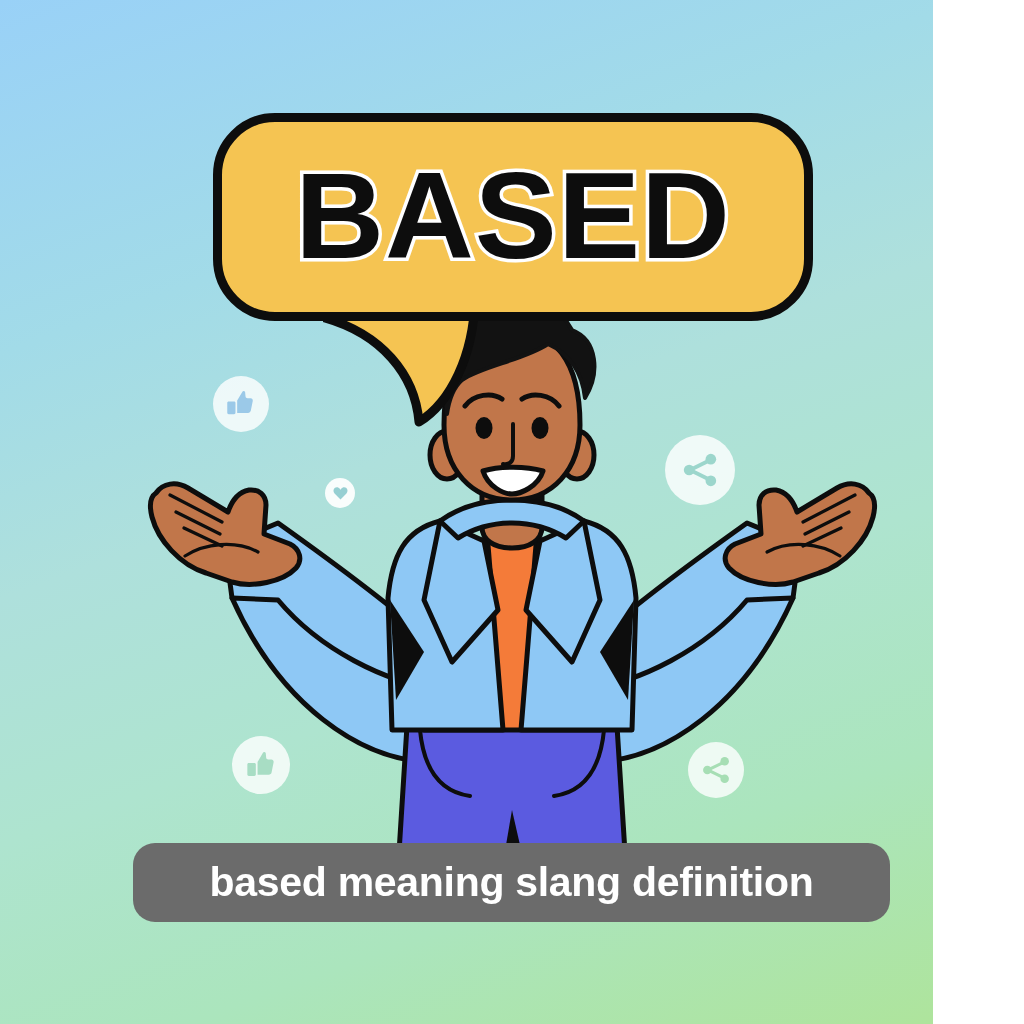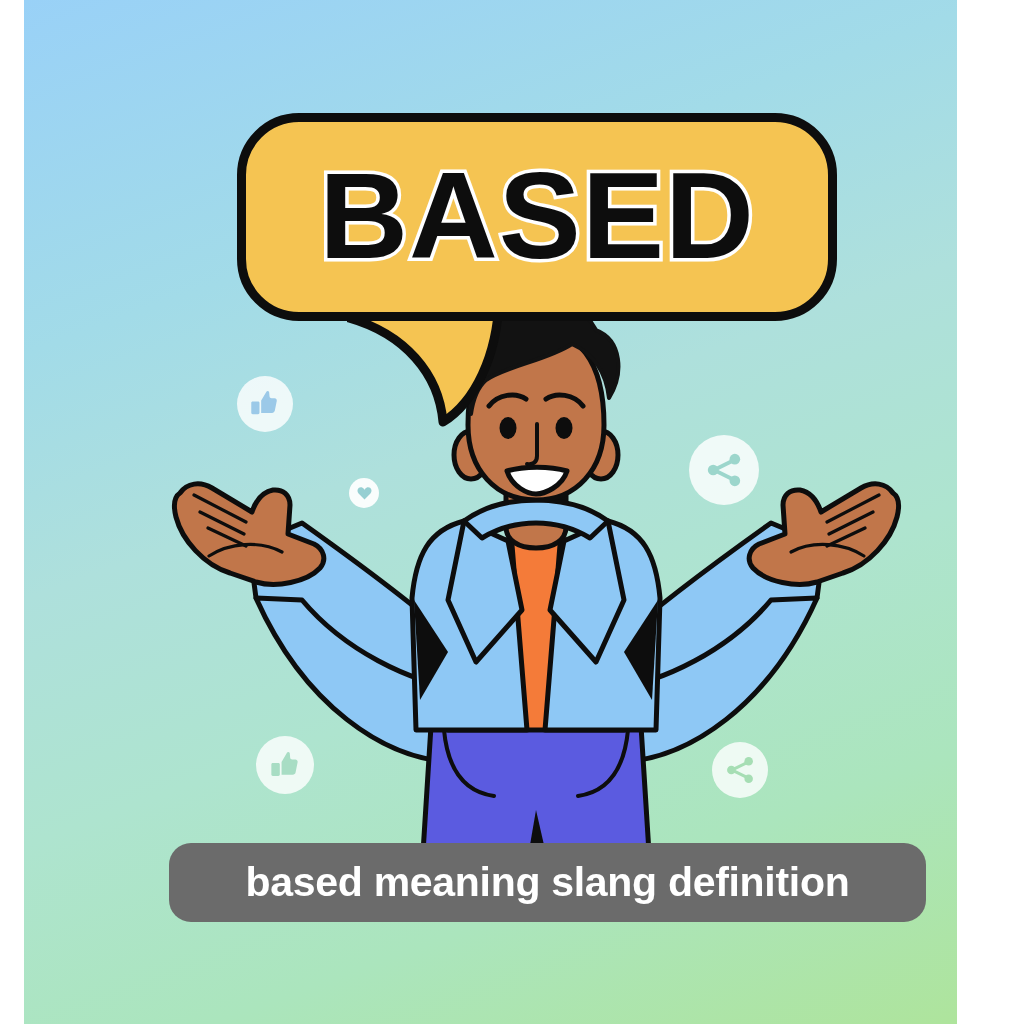--- a/index.html
+++ b/index.html
@@ -2,21 +2,21 @@
 <html><head>
 <meta charset="utf-8">
 <style>
   html,body{margin:0;padding:0;}
   body{
     width:1024px;height:1024px;overflow:hidden;
     font-family:"Liberation Sans", sans-serif;
     background:#ffffff;
   }
   #stage{
-    position:relative;width:933px;height:1024px;overflow:hidden;margin-left:24px;
+    position:relative;width:933px;height:1024px;overflow:hidden;
   }
   
   .bg{
     position:absolute;inset:0;
     background:
       linear-gradient(160deg,
         #99d1f7 0%,
         #a2dbe8 26%,
         #aee0dc 44%,
         #aee4cf 62%,
@@ -70,21 +70,21 @@
   }
   .bubble-tail{
     position:absolute;left:110px;top:185px;width:210px;height:130px;
   }
 
   
   .person{position:absolute;left:0;top:0;width:1024px;height:1024px;}
 
   
   .caption{
-    position:absolute;left:145px;top:843px;width:757px;height:79px;
+    position:absolute;left:133px;top:843px;width:757px;height:79px;
     background:#6b6b6b;border-radius:22px;
     display:flex;align-items:center;justify-content:center;
   }
   .caption-text{
     color:#ffffff;font-weight:bold;font-size:41px;letter-spacing:-.3px;
     font-family:"Liberation Sans", sans-serif;white-space:nowrap;
   }
 </style>
 </head>
 <body>

